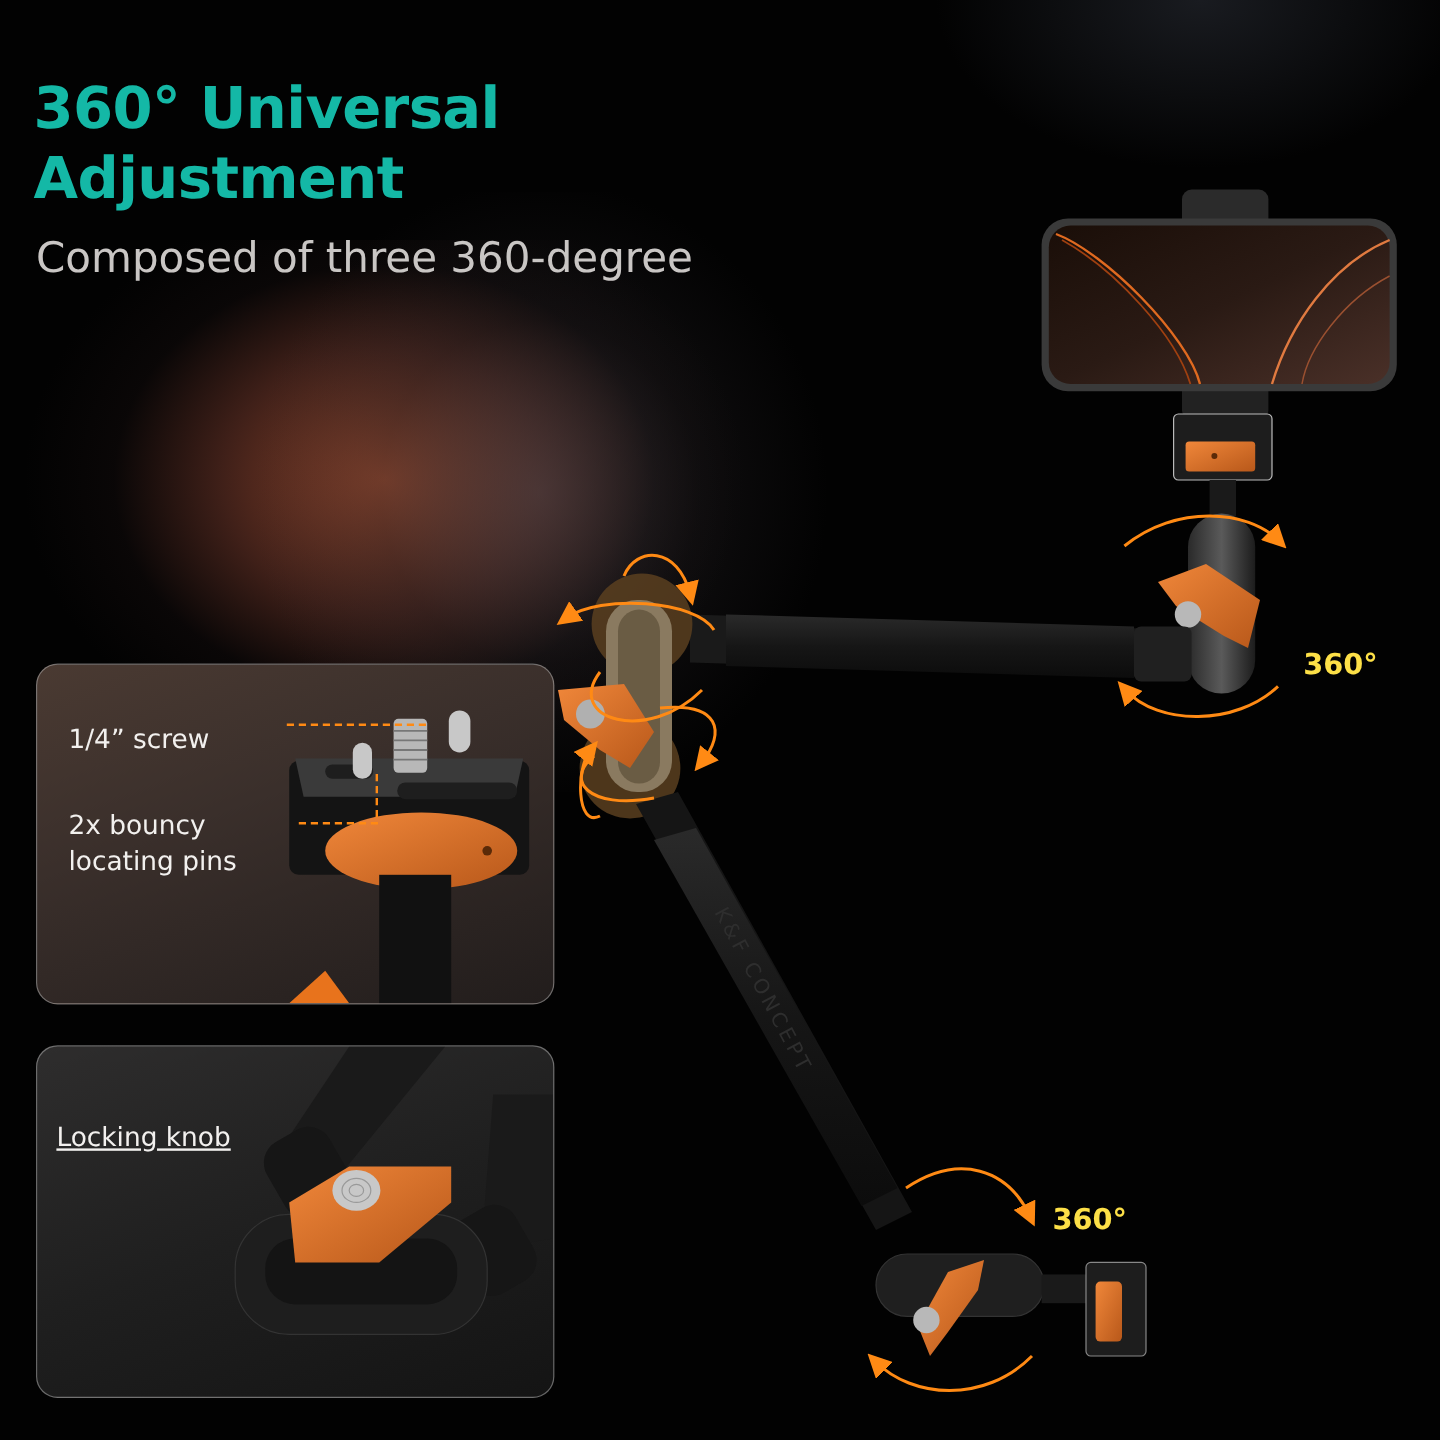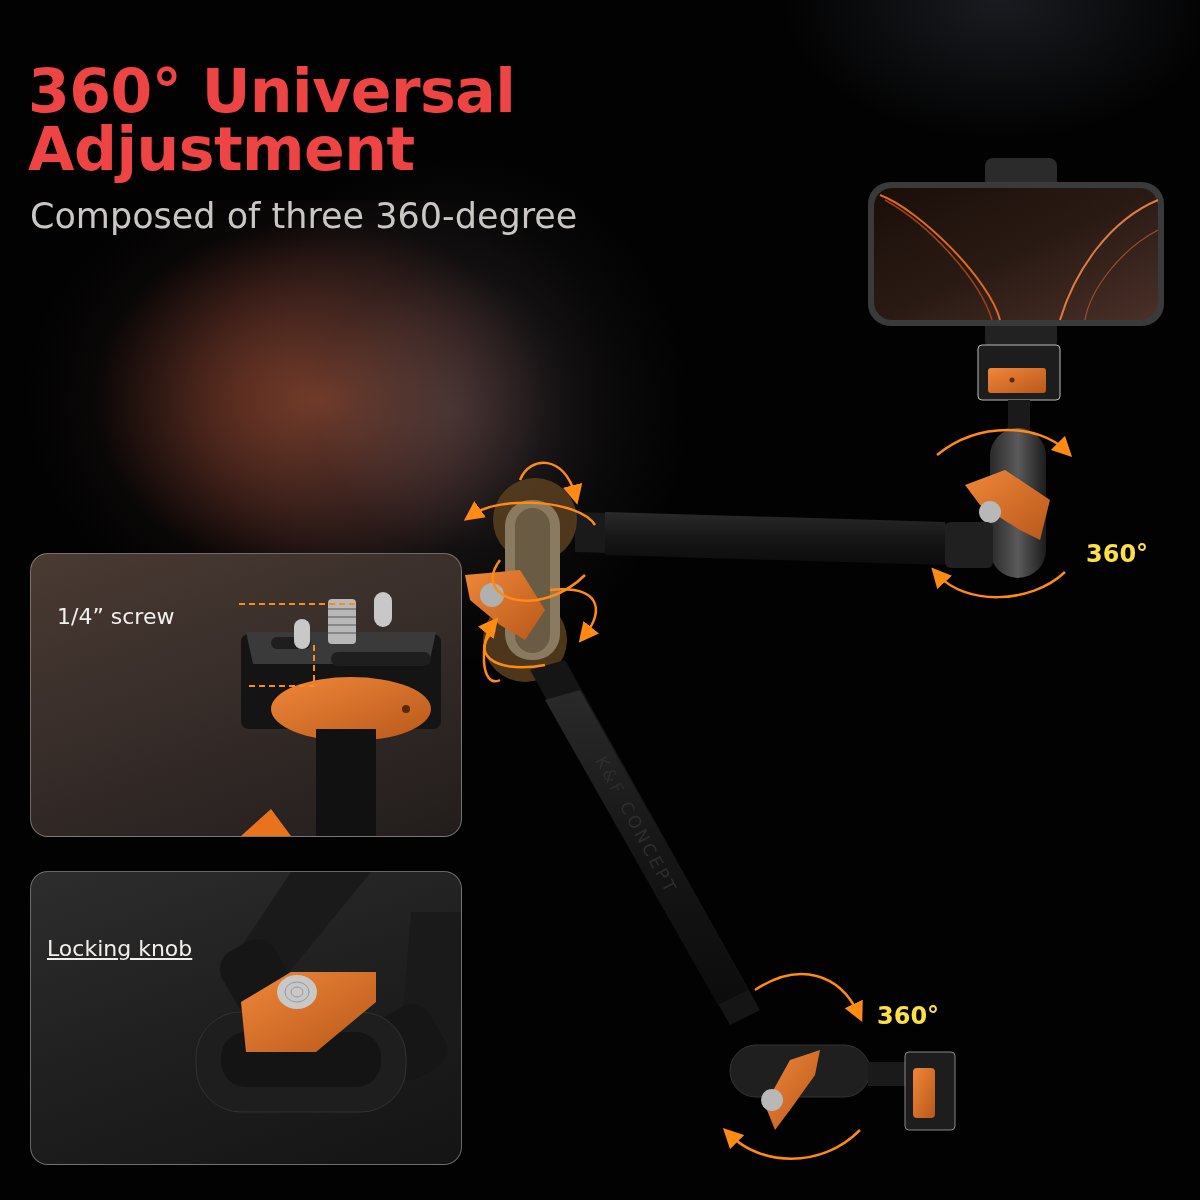--- a/index.html
+++ b/index.html
@@ -15,21 +15,21 @@
     .bg-glow-grey {
       position: absolute; left: 200px; top: 160px; width: 500px; height: 500px;
       background: radial-gradient(ellipse 240px 260px at 250px 250px, rgba(80,70,75,0.55), rgba(40,36,40,0.3) 55%, rgba(0,0,0,0) 100%);
     }
     .bg-glow-top {
       position: absolute; left: 780px; top: 0; width: 420px; height: 200px;
       background: radial-gradient(ellipse 220px 140px at 220px 0px, rgba(35,38,45,0.7), rgba(0,0,0,0) 100%);
     }
     .headline {
       position: absolute; left: 28px; top: 62px; margin: 0;
-      color: #ef4444; font-weight: bold; font-size: 60px; line-height: 58px;
+      color: #14b8a6; font-weight: bold; font-size: 48px; line-height: 58px;
       font-family: "DejaVu Sans", sans-serif; letter-spacing: -0.5px;
     }
     .subheadline {
       position: absolute; left: 30px; top: 192px; margin: 0; width: 680px;
       color: #c9c6c4; font-size: 35px; line-height: 48px;
       font-family: "DejaVu Sans", sans-serif; font-weight: normal;
     }
     .card {
       position: absolute; left: 30px; width: 430px; border-radius: 18px;
       border: 1.5px solid rgba(200,200,200,0.45); overflow: hidden;
@@ -178,20 +178,24 @@
     <rect x="343" y="38" width="18" height="35" rx="9" fill="#c8c8c8"></rect>
     <rect x="263" y="65" width="16" height="30" rx="8" fill="#c8c8c8"></rect>
     <ellipse cx="320" cy="155" rx="80" ry="32" fill="url(#orangeKnob)"></ellipse>
     <circle cx="375" cy="155" r="4" fill="#5a2a08"></circle>
     <rect x="285" y="175" width="60" height="110" fill="#111"></rect>
     <polygon points="210,282 240,255 260,282" fill="#e8731c"></polygon>
     <path d="M208,50 L325,50" stroke="#ff8a14" stroke-width="2" stroke-dasharray="6,4"></path>
     <path d="M218,132 L283,132 L283,90" stroke="#ff8a14" stroke-width="2" stroke-dasharray="6,4" fill="none"></path>
   </svg>
   <div class="card-label" style="left:26px; top:36px;">1/4” screw</div>
+  <div class="card-label" style="left:26px; top:108px;">
+    <span>2x bouncy</span><br>
+    <span>locating pins</span>
+  </div>
 </div>
 
 <div class="card card-knob">
   <svg width="430" height="292" viewBox="0 0 430 292" style="position:absolute;left:0;top:0;">
     <polygon points="260,0 340,0 250,110 200,90" fill="#1a1a1a"></polygon>
     <polygon points="380,40 430,40 430,160 370,170" fill="#1a1a1a"></polygon>
     <rect x="195" y="70" width="60" height="70" rx="20" fill="#161616" transform="rotate(-30 225 105)"></rect>
     <rect x="350" y="135" width="60" height="70" rx="20" fill="#161616" transform="rotate(-30 380 170)"></rect>
     <rect x="165" y="140" width="210" height="100" rx="45" fill="#1e1e1e" stroke="#333"></rect>
     <rect x="190" y="160" width="160" height="55" rx="25" fill="#141414"></rect>

